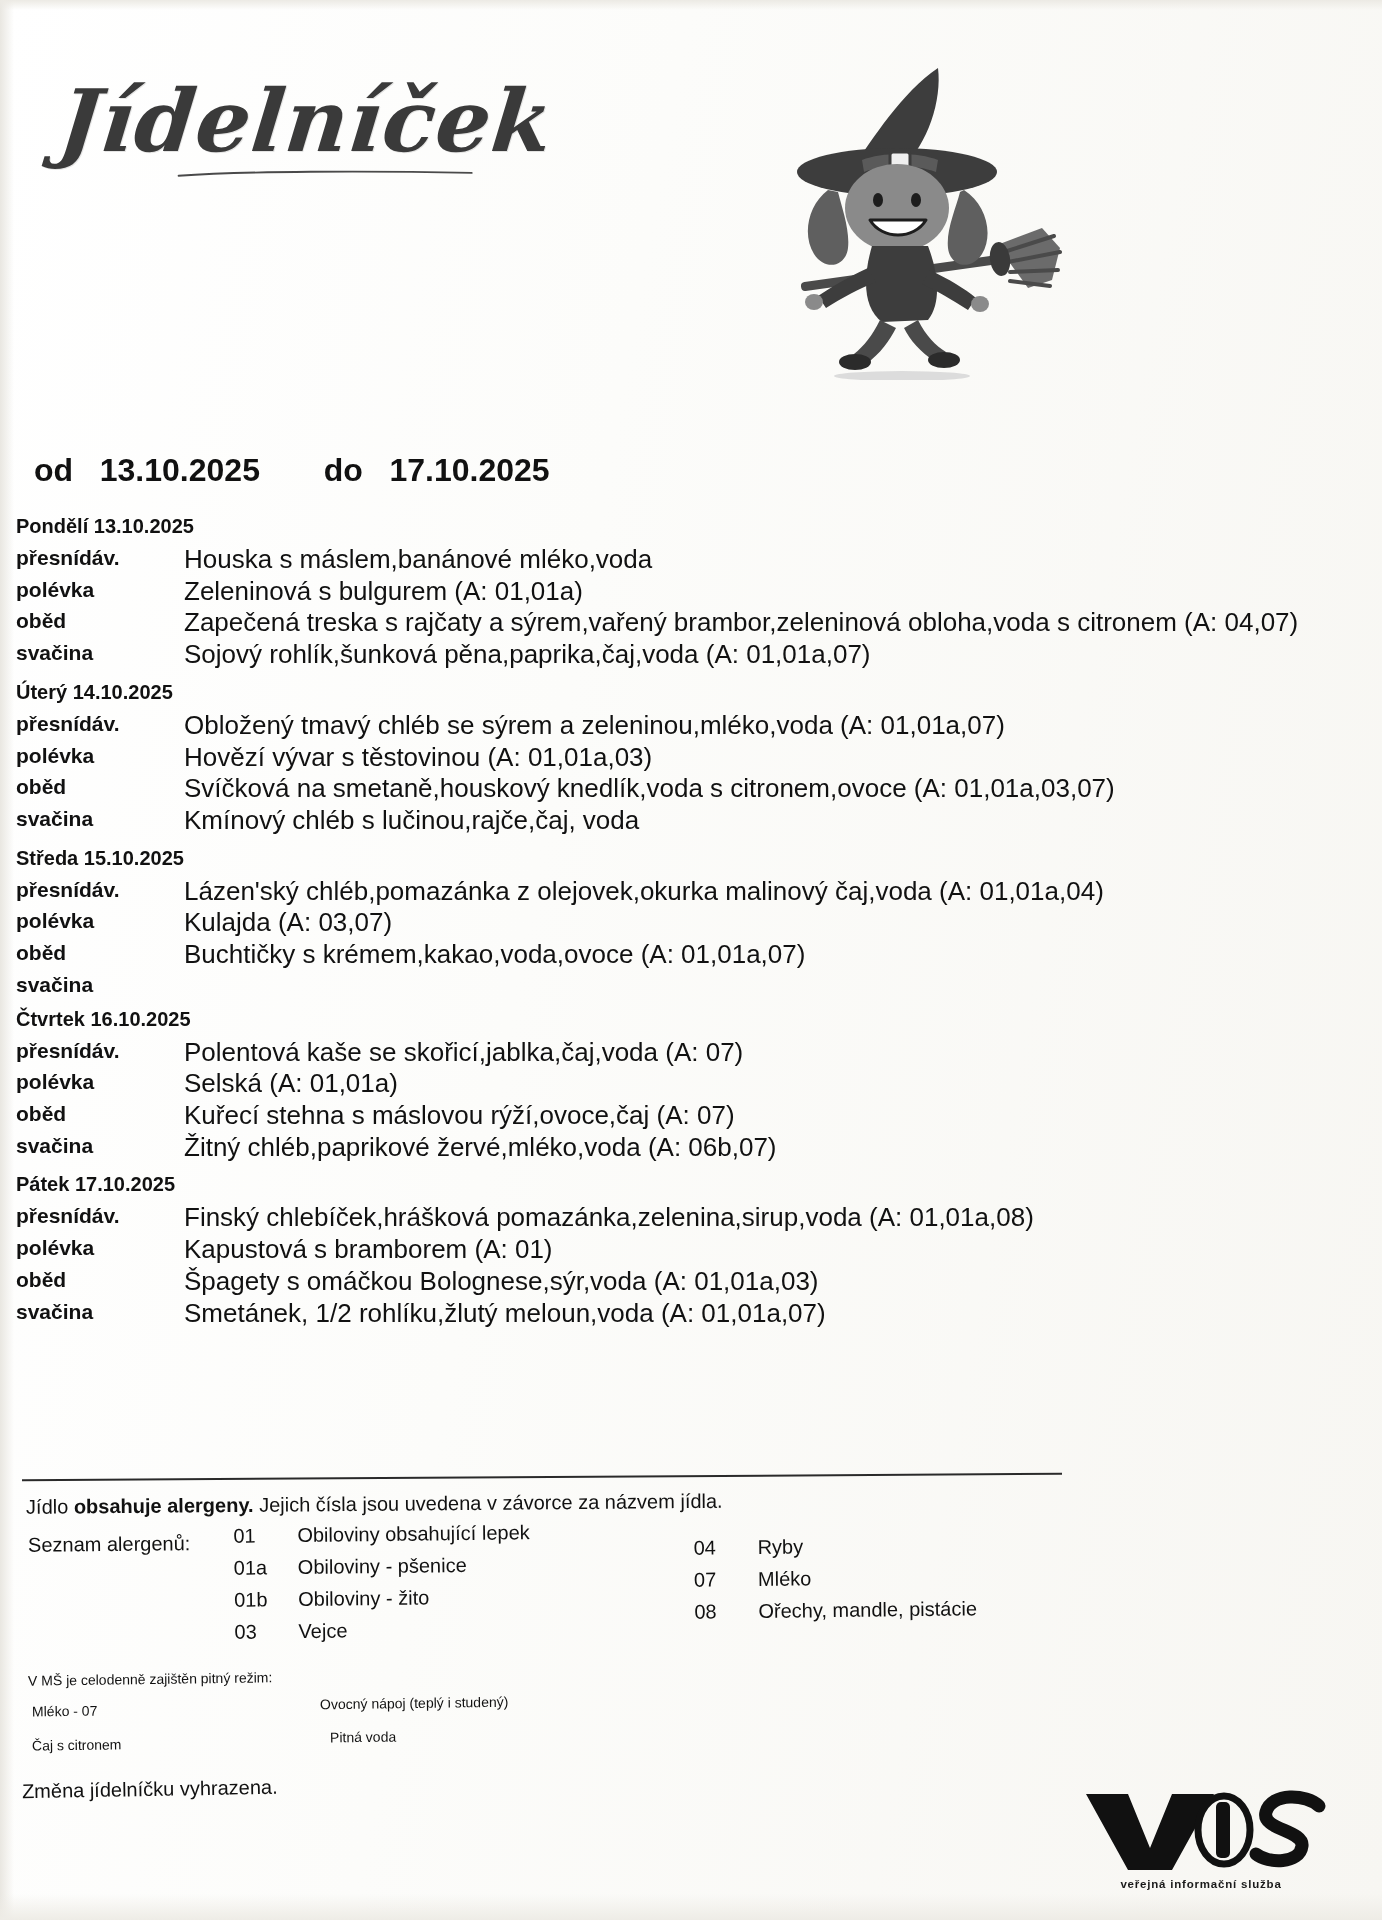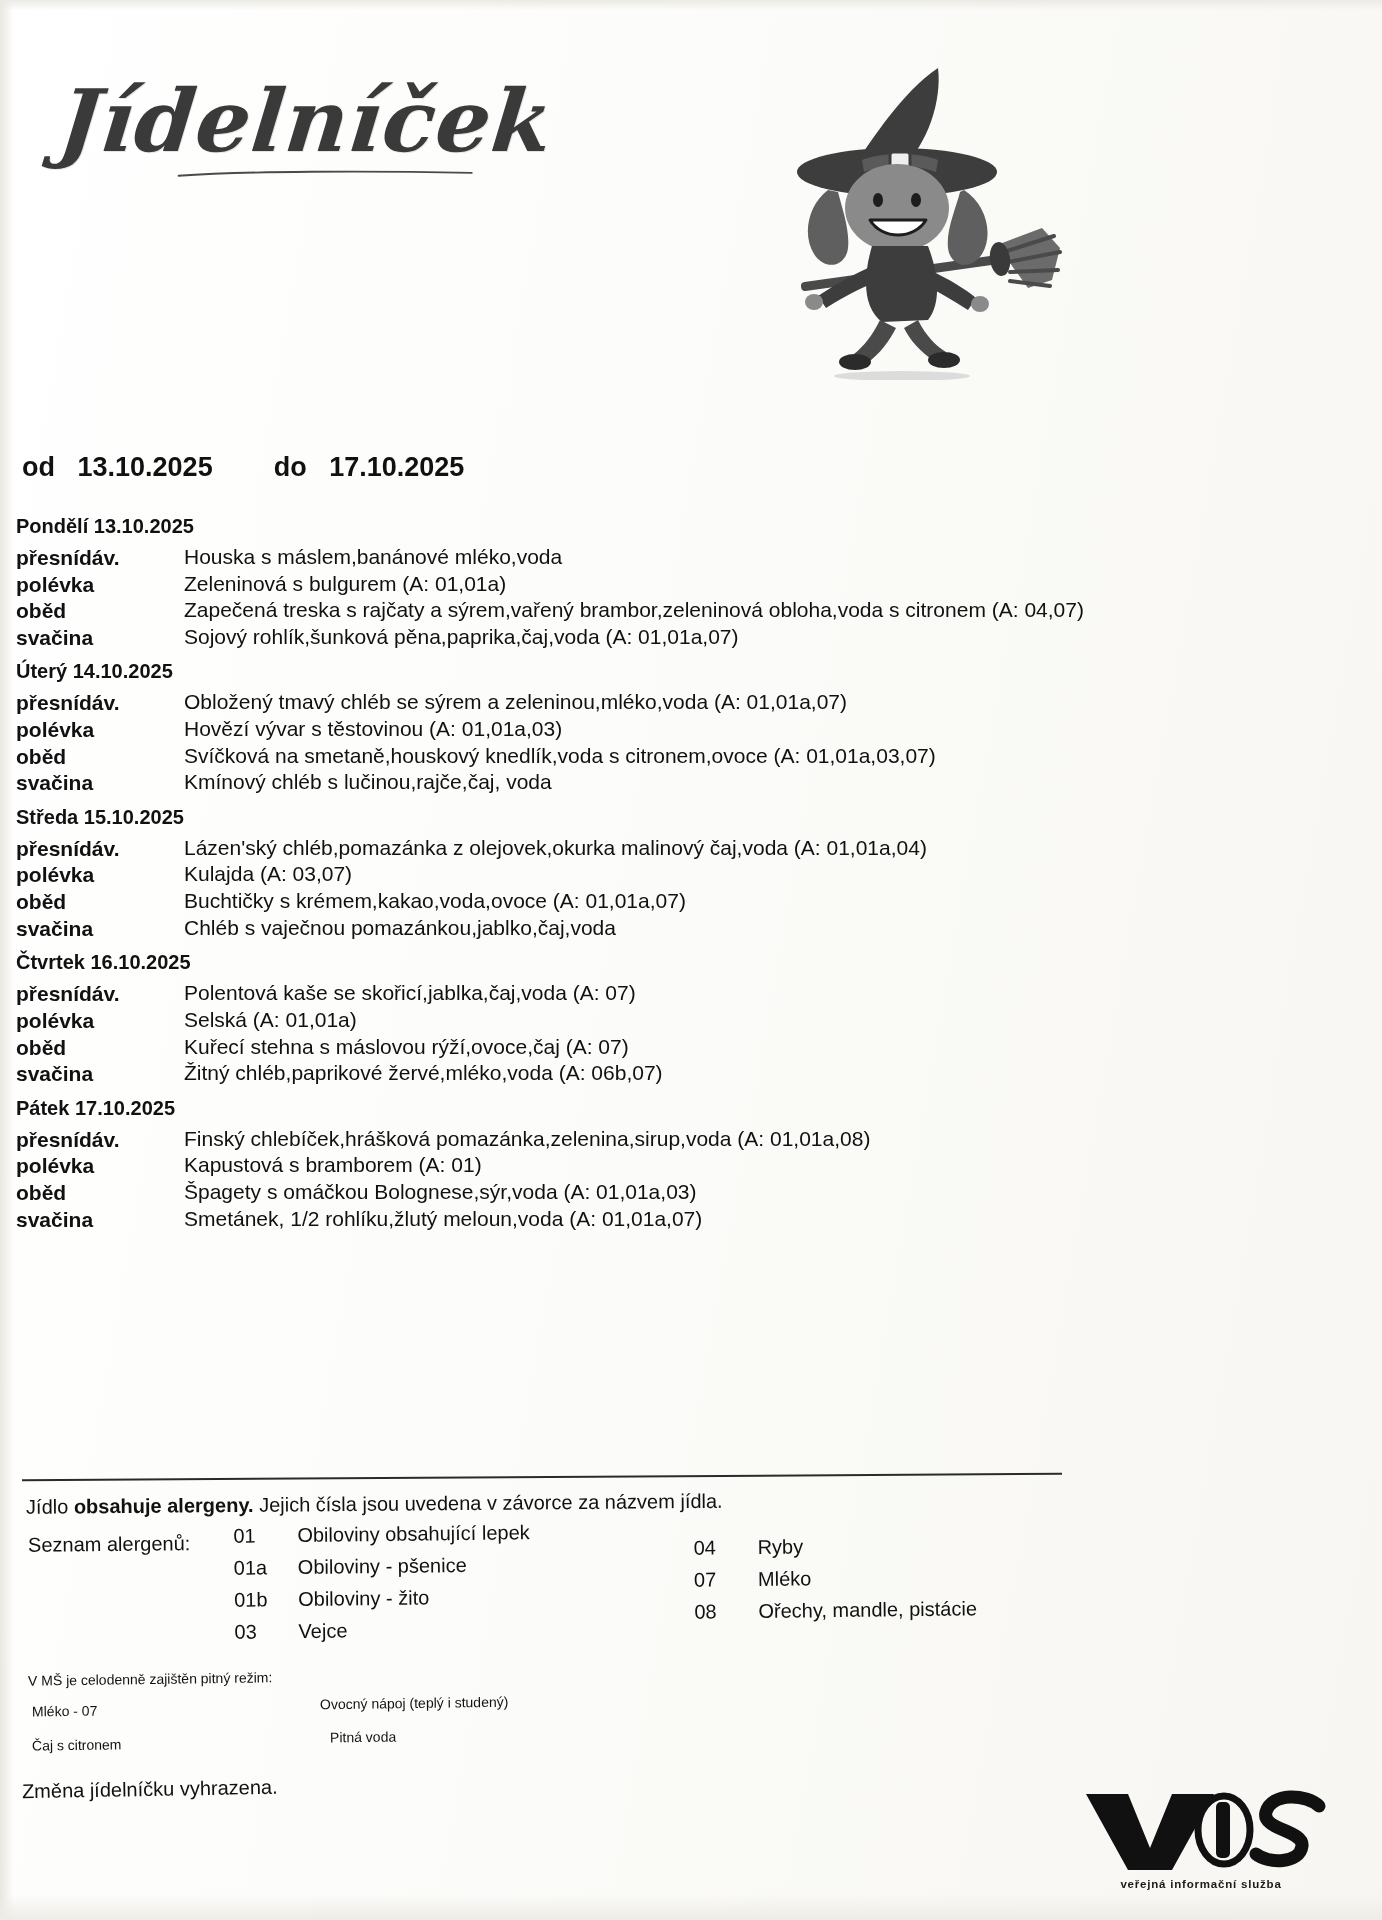--- a/index.html
+++ b/index.html
@@ -68,23 +68,23 @@
     position: absolute;
     right: 300px;
     top: 40px;
     width: 340px;
     height: 340px;
   }
 
   
   .range {
     position: absolute;
-    left: 22px;
+    left: 34px;
     top: 452px;
-    font-size: 27px;
+    font-size: 32px;
     font-weight: 700;
     color: #111;
     white-space: nowrap;
   }
   .range .lbl { font-weight: 700; }
   .range .gap { display: inline-block; width: 46px; }
 
   
   .days {
     position: absolute;
@@ -106,21 +106,21 @@
   }
   .meal-label {
     width: 168px;
     flex: 0 0 168px;
     font-size: 21px;
     font-weight: 700;
     color: #111;
     padding-top: 1px;
   }
   .meal-text {
-    font-size: 21px;
+    font-size: 26px;
     font-weight: 400;
     color: #111;
     flex: 1;
   }
 
   
   .footer {
     position: absolute;
     left: 22px;
     top: 1490px;
@@ -347,21 +347,20 @@
       <div class="meal-row">
         <div class="meal-label">polévka</div>
         <div class="meal-text">Kulajda  (A: 03,07)</div>
       </div>
       <div class="meal-row">
         <div class="meal-label">oběd</div>
         <div class="meal-text">Buchtičky s krémem,kakao,voda,ovoce  (A: 01,01a,07)</div>
       </div>
       <div class="meal-row">
         <div class="meal-label">svačina</div>
-        <div class="meal-text">Chléb s vaječnou pomazánkou,jablko,čaj,voda</div>
       </div>
     </div>
 
     <div class="day">
       <div class="day-title">Čtvrtek 16.10.2025</div>
       <div class="meal-row">
         <div class="meal-label">přesnídáv.</div>
         <div class="meal-text">Polentová kaše se skořicí,jablka,čaj,voda  (A: 07)</div>
       </div>
       <div class="meal-row">

